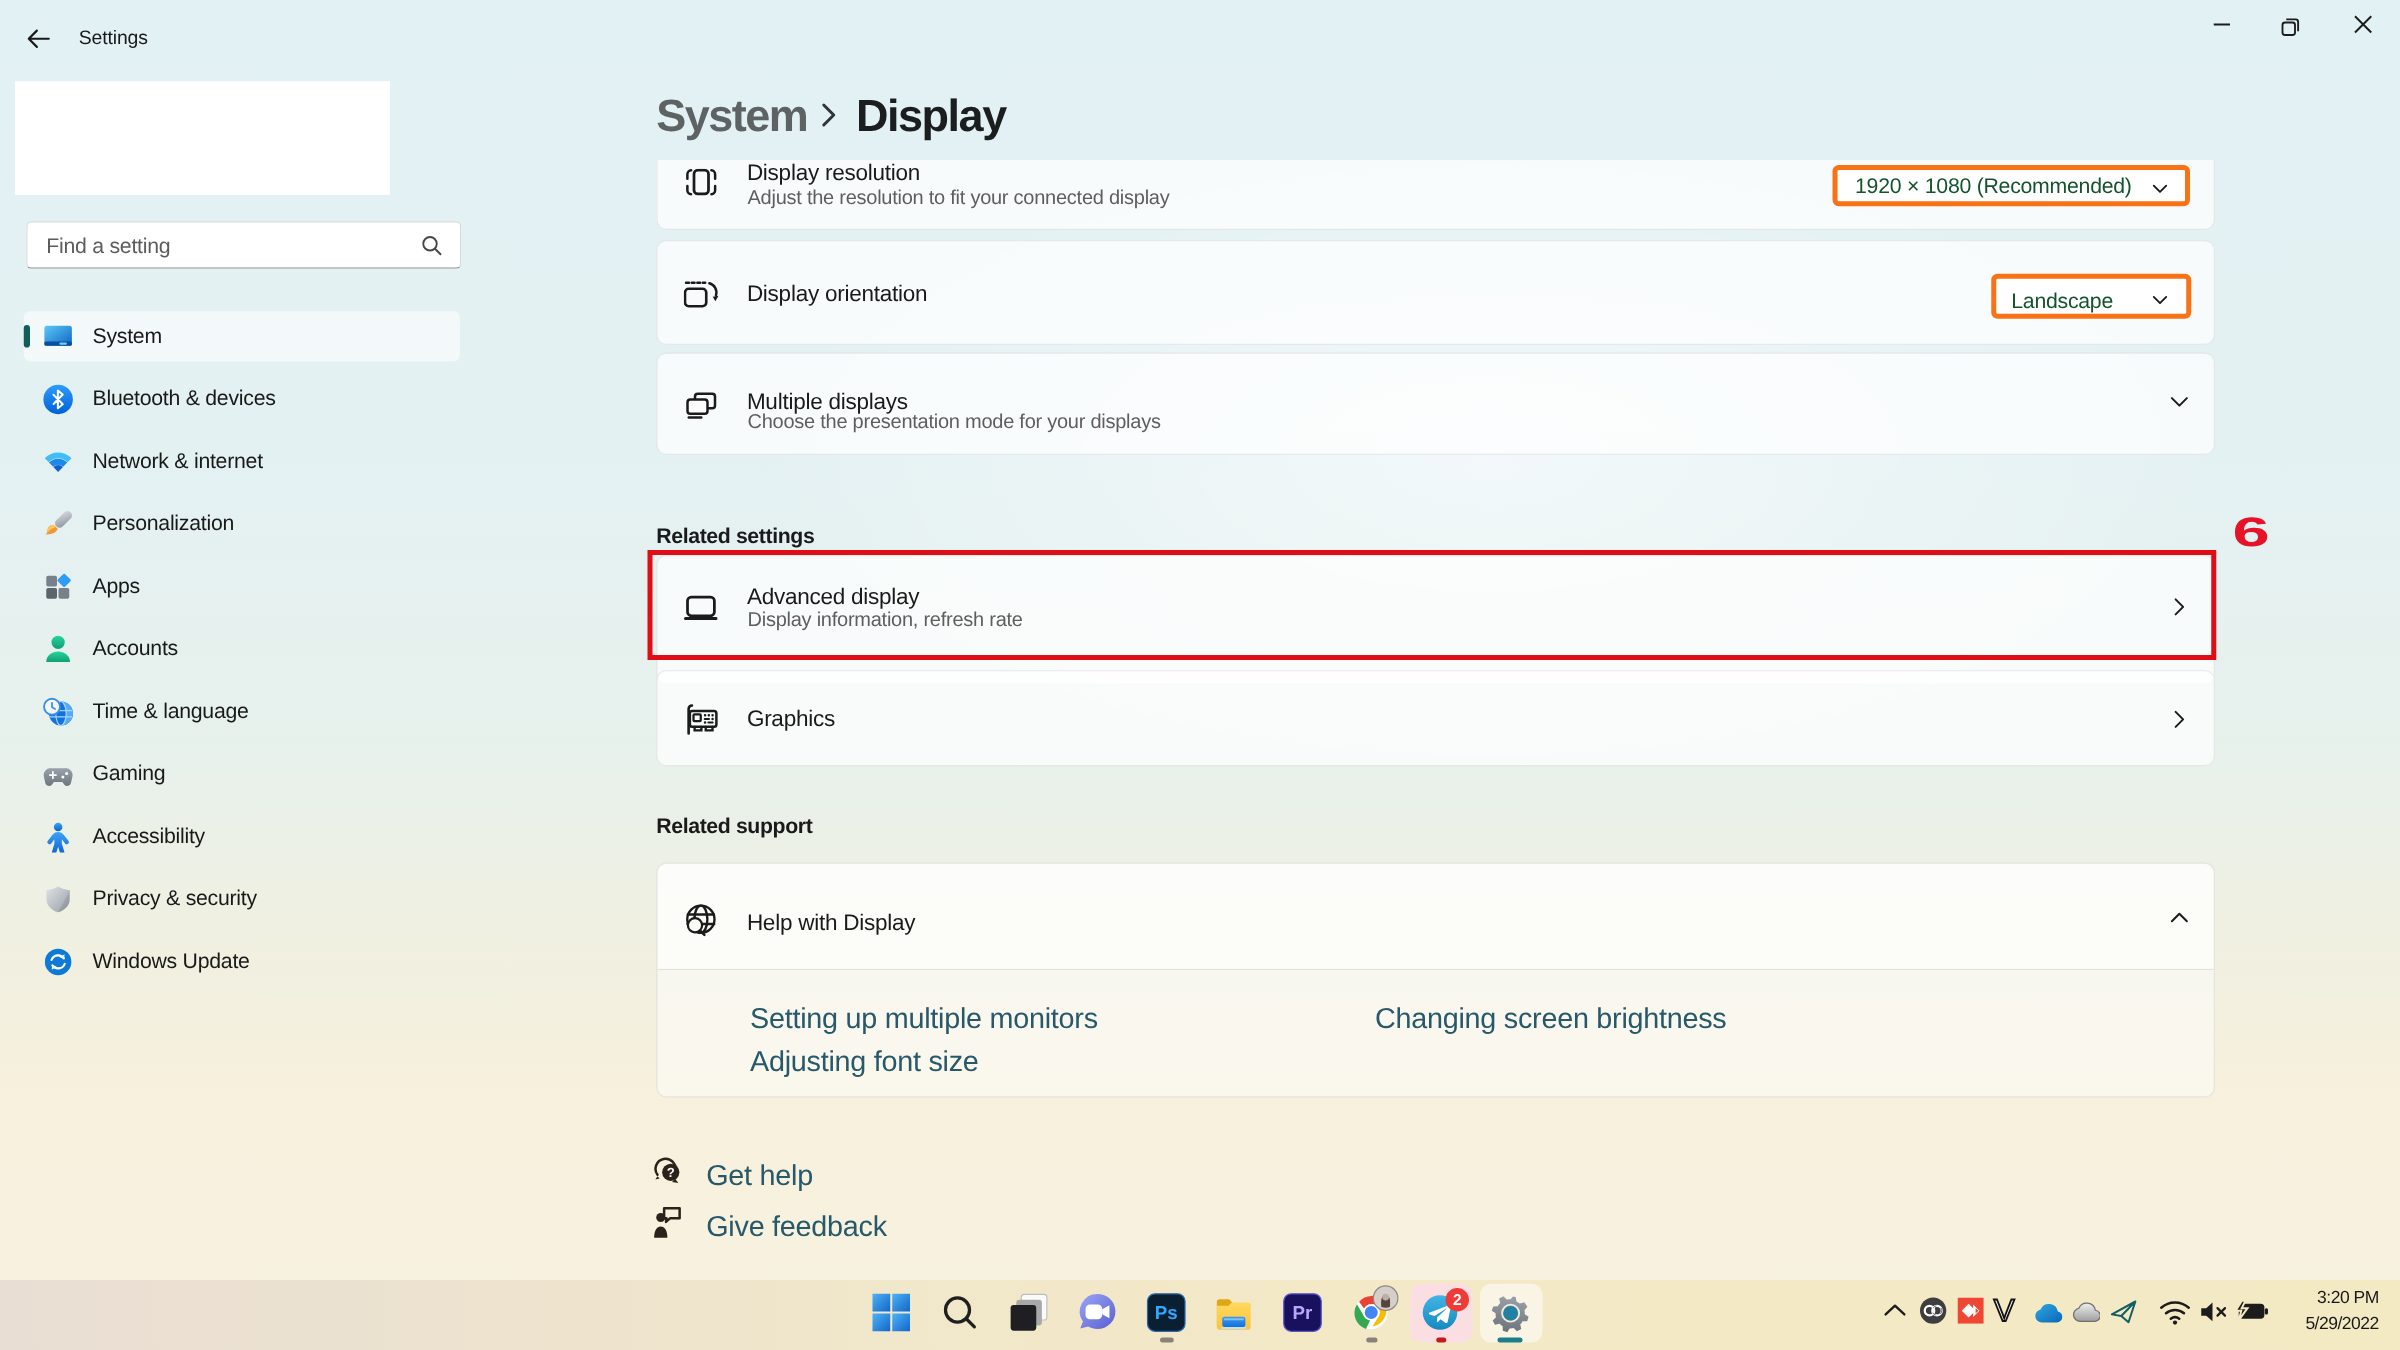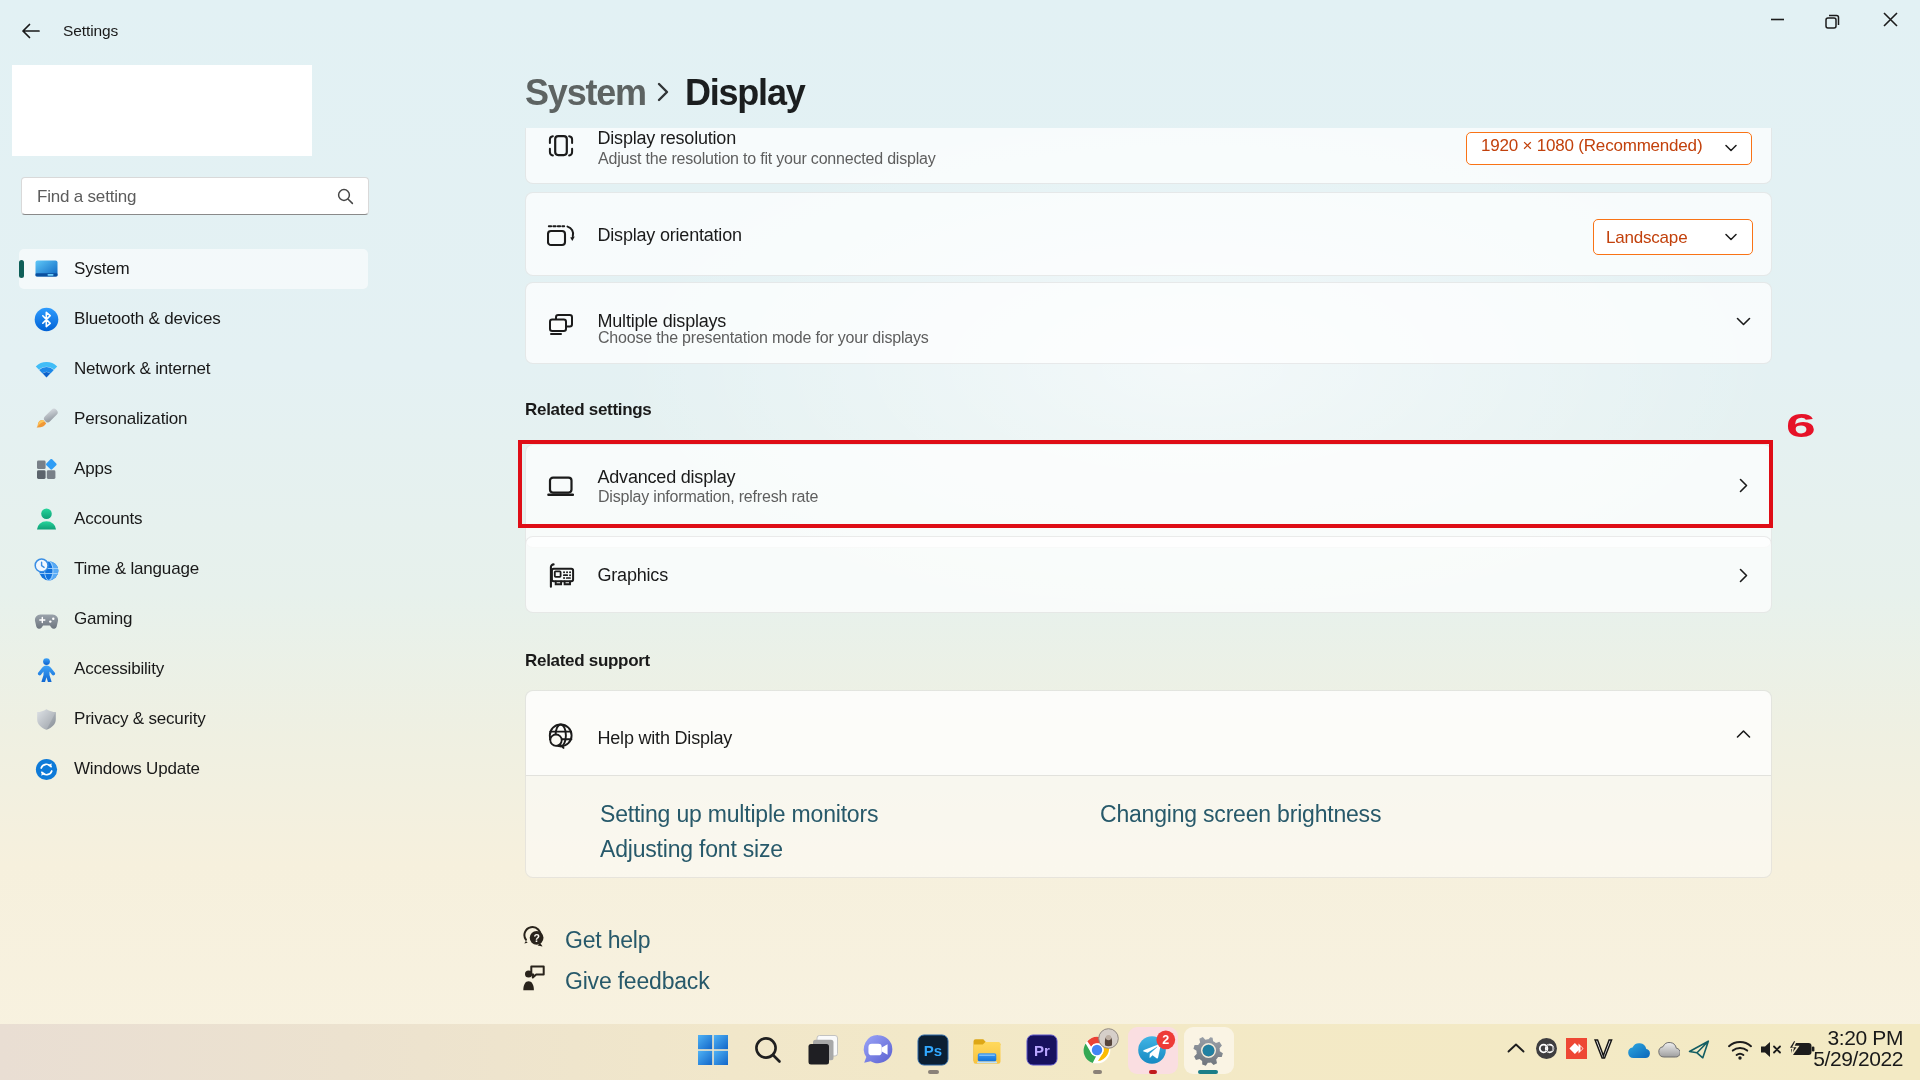--- a/index.html
+++ b/index.html
@@ -37,37 +37,37 @@
 .crumb .dim { color:#5d6362; }
 .crumb .sep { display:inline-block; margin:0 16px 2px 10px; }
 
 .card { position:absolute; left:525px; width:1247px; background:rgba(255,255,255,0.72);
   border:1px solid rgba(110,110,110,0.14); border-radius:8px;text-align:center; }
 .rowtitle { position:absolute; left:71.5px; font-size:18px; color:#1a1a1a; line-height:1; letter-spacing:-0.2px; }
 .rowsub { position:absolute; left:72px; font-size:16px; color:#5e5e5e; line-height:1; letter-spacing:-0.2px; }
 .rowicon { position:absolute; left:21px; }
 .rowchev { position:absolute; right:18px; }
 
-.drop { position:absolute; background:rgba(255,255,255,0.9); border:1px solid #f97316;
-  border-radius:5px; font-size:17px; color:#c2410c; line-height:1; letter-spacing:-0.2px; }
+.drop { position:absolute; background:rgba(255,255,255,0.9); border:4px solid #f97316;
+  border-radius:5px; font-size:17px; color:#14532d; line-height:1; letter-spacing:-0.2px; }
 
 .sechead { position:absolute; left:525px; font-size:17px; font-weight:700; color:#1a1a1a; line-height:1; letter-spacing:-0.3px; }
 .redrect { position:absolute; left:518px; top:440px; width:1255px; height:88px;
   border:4px solid #df0d16; z-index:5; }
 .rednum { position:absolute; left:1786px; top:407px; font-size:33px; font-weight:700; color:#e61228; transform:scaleX(1.62); transform-origin:left; }
 
 .link { position:absolute; font-size:23px; color:#27596a; line-height:1; letter-spacing:-0.2px; }
 
 
 .taskbar { position:absolute; left:0; top:1024px; width:1920px; height:56px;
   background:linear-gradient(90deg,#e9ded3 0%,#ece2cf 18%,#f1e7ca 38%,#f3e9c6 58%,#f3eac4 100%); }
 .tbicon { position:absolute; top:1034px; width:32px; height:32px; }
 .tbtile { position:absolute; top:1027px; width:50px; height:47px; border-radius:6px; }
 .dash { position:absolute; top:1070px; height:4px; border-radius:2px; }
-.clock { position:absolute; right:17px; top:1027px; text-align:right; font-size:21px;
+.clock { position:absolute; right:17px; top:1027px; text-align:right; font-size:14px;
   color:#191919; line-height:21px; letter-spacing:-0.4px; }
 .tray { position:absolute; top:1038px; }
 </style>
 </head>
 <body>
 <div class="glow"></div>
 
 <svg class="abs backbtn" viewBox="0 0 34 32">
   <path d="M9 16 h16 M9 16 l6.5 -6.5 M9 16 l6.5 6.5" stroke="#191919" stroke-width="1.7" fill="none" stroke-linecap="round" stroke-linejoin="round"></path>
 </svg>
@@ -280,21 +280,21 @@
     <rect x="3" y="8.5" width="16" height="11.5" rx="2.2" fill="#fbfcfb"></rect>
     <path d="M4 23 h10"></path>
   </svg>
   <div class="rowtitle" style="top:29px">Multiple displays</div>
   <div class="rowsub" style="top:47px">Choose the presentation mode for your displays</div>
   <svg class="rowchev" style="right:20px;top:34px" width="15" height="10" viewBox="0 0 15 10">
       <path d="M1.5 1.5 l6 6 l6 -6" stroke="#1b1b1b" stroke-width="1.6" fill="none" stroke-linecap="round" stroke-linejoin="round"></path>
     </svg>
 </div>
 
-<div class="sechead" style="top:401px">Related settings</div>
+<div class="sechead" style="top:420px">Related settings</div>
 <div class="redrect"></div>
 <div class="rednum">6</div>
 
 <div class="card" style="top:444px;height:104px">
   <svg class="rowicon" style="top:27px" width="27" height="26" viewBox="0 0 27 26" fill="none" stroke="#1b1b1b" stroke-width="2.2" stroke-linecap="round">
     <rect x="3" y="5.6" width="21.5" height="15" rx="3"></rect>
     <path d="M1.4 22.7 h24.6" stroke-width="2.4"></path>
   </svg>
   <div class="rowtitle" style="top:23px">Advanced display</div>
   <div class="rowsub" style="top:44px">Display information, refresh rate</div>

